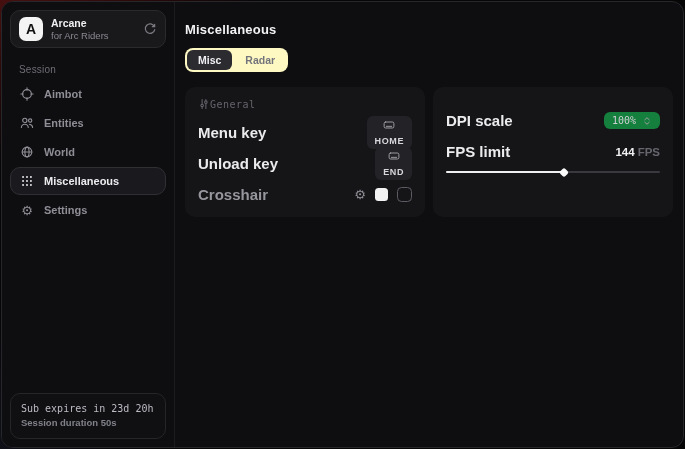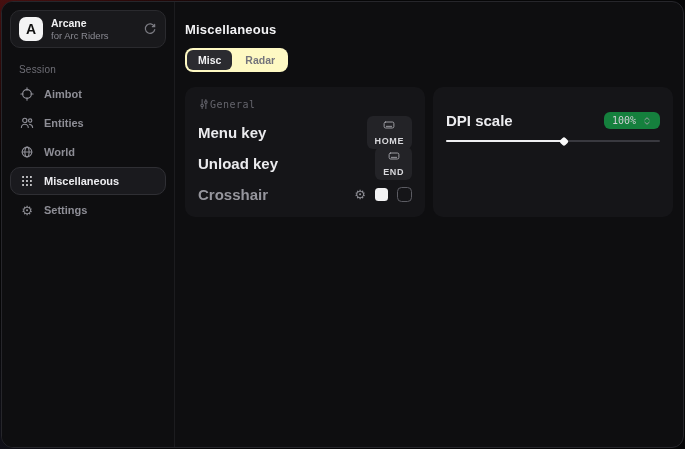--- a/index.html
+++ b/index.html
@@ -211,20 +211,24 @@
         </svg>
       </span>
       <span>Miscellaneous</span>
     </div>
 
     <div class="nav-item">
       <span class="icon gear-glyph" style="font-size:13px">⚙</span>
       <span>Settings</span>
     </div>
 
+    <div class="side-footer">
+      <div class="expiry-line">Sub expires in 23d 20h</div>
+      <div class="session-line">Session duration 50s</div>
+    </div>
   </div>
 
   <div class="main">
 
     <div class="page-title">Miscellaneous</div>
 
     <div class="tab-group">
       <div class="tab active">Misc</div>
       <div class="tab">Radar</div>
     </div>
@@ -280,20 +284,26 @@
         <div class="row">
           <span class="row-label">DPI scale</span>
           <span class="select-btn">
             <span>100%</span>
             <svg width="10" height="10" viewBox="0 0 16 16" fill="none" stroke="currentColor" stroke-width="1.6" stroke-linecap="round" stroke-linejoin="round">
               <path d="M4.5 6L8 2.8 11.5 6M4.5 10l3.5 3.2L11.5 10"></path>
             </svg>
           </span>
         </div>
 
+        <div class="row">
+          <span class="row-label">FPS limit</span>
+          <span>
+            <span class="fps-value">144</span><span class="fps-unit">FPS</span>
+          </span>
+        </div>
 
         <div class="slider">
           <div class="track"></div>
           <div class="fill" style="width: 55%;"></div>
           <div class="thumb" style="left: 55%;"></div>
         </div>
       </div>
 
     </div>
   </div>

